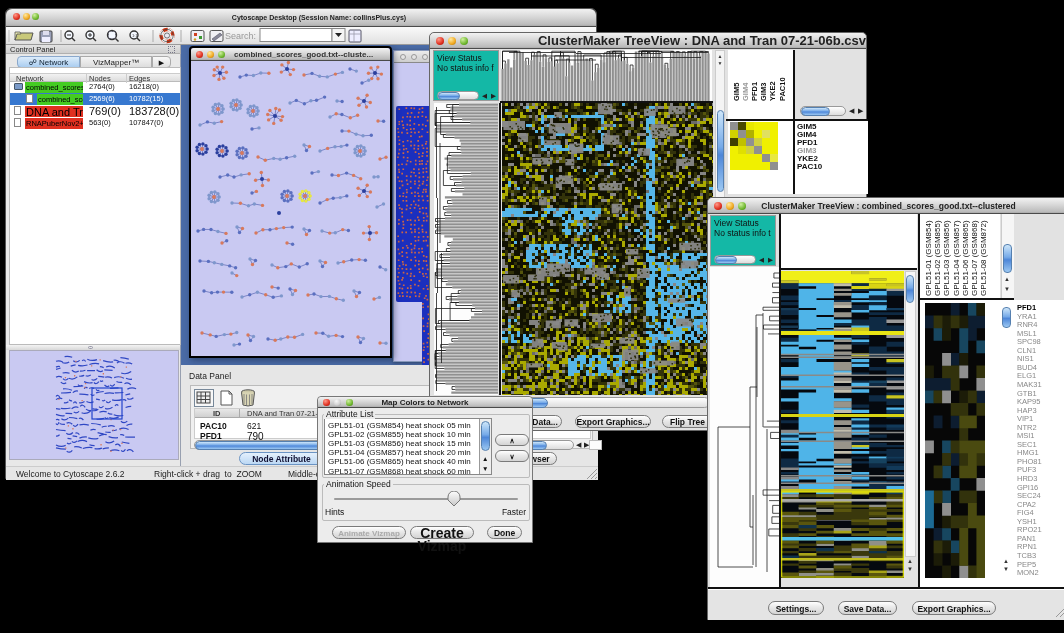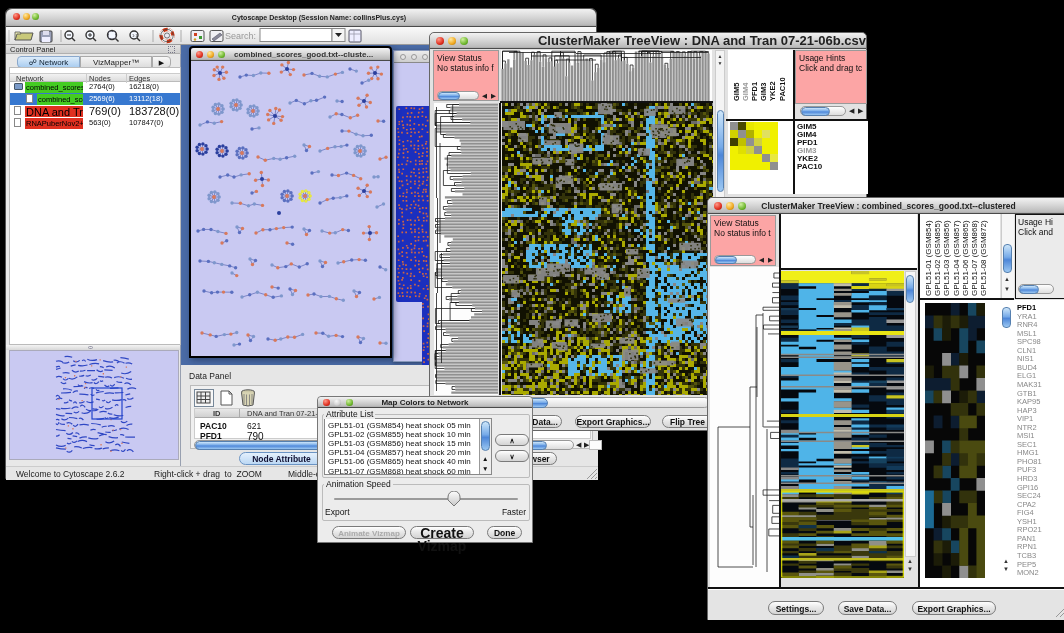--- a/index.html
+++ b/index.html
@@ -5,21 +5,21 @@
   font-family:"Liberation Sans",sans-serif;-webkit-font-smoothing:antialiased}
 #scene{position:relative;width:1064px;height:633px;overflow:hidden;background:#000}
 .abs{position:absolute}
 .tbar{background:linear-gradient(#f2f2f2,#d8d8d8 45%,#bcbcbc 90%,#a8a8a8);border-bottom:1px solid #4a4a4a}
 .tbar-i{background:linear-gradient(#ececec,#dcdcdc 50%,#cecece);border-bottom:1px solid #8a8a8a}
 .light{position:absolute;border-radius:50%}
 .pill{position:absolute;background:linear-gradient(#fff,#e8e8e8 45%,#d4d4d4);border:1px solid #7a7a7a;border-radius:20px;
   text-align:center;font-weight:bold;color:#111}
 .aq{background:linear-gradient(#cde6fa,#76aae8 45%,#4d86d8 55%,#9cc8f2);border:1px solid #5580b0;border-radius:10px}
 .sctrack{background:linear-gradient(#fff,#ddd);border:1px solid #999;border-radius:9px}
-.panel{background:#fca5a5;border:1px solid #9a9a9a}
+.panel{background:#14b8a6;border:1px solid #9a9a9a}
 </style></head><body>
 <div id="scene">
 <div class="abs" style="left:5px;top:8px;width:592px;height:471px;background:#404040;border-radius:6px 6px 0 0;border:1px solid #555">
       <div class="abs tbar" style="left:0;top:0;width:100%;height:18px;border-radius:6px 6px 0 0">
         <div class="abs" style="width:100%;text-align:center;padding-left:36px;font-size:7px;font-weight:bold;color:#222;line-height:18px">Cytoscape Desktop (Session Name: collinsPlus.cys)</div>
         <div class="light" style="left:7px;top:4px;width:7px;height:7px;background:radial-gradient(circle at 35% 30%,#ff9a8a,#e03020 60%,#901008)"></div>
         <div class="light" style="left:16.5px;top:4px;width:7px;height:7px;background:radial-gradient(circle at 35% 30%,#ffe9a0,#f0a820 60%,#a06808)"></div>
         <div class="light" style="left:26px;top:4px;width:7px;height:7px;background:radial-gradient(circle at 35% 30%,#d0f0a0,#70b830 60%,#387808)"></div>
       </div>
       <div class="abs" style="left:0;top:18px;width:100%;height:18px;background:linear-gradient(#fafafa,#e0e0e0);border-bottom:1px solid #9a9a9a"><svg width="592" height="18" viewBox="0 0 592 18">
@@ -81,21 +81,21 @@
           <div class="abs" style="left:0;top:13px;width:100%;height:12px;font-size:7.5px;line-height:12px">
             <span class="abs" style="left:4px;top:2px;width:9px;height:7px;background:#7a9ac8;border:1px solid #456;border-radius:1px"></span>
             <span class="abs" style="left:15px;top:0.5px;background:#44cc22;color:#000;padding:0 1px;height:11px;max-width:58px;overflow:hidden;white-space:nowrap">combined_scores</span>
             <span class="abs" style="left:79px;color:#111">2764(0)</span>
             <span class="abs" style="left:119px;color:#111">16218(0)</span>
           </div>
           <div class="abs" style="left:0;top:25px;width:100%;height:12px;background:#3778d0;font-size:7.5px;line-height:12px">
             <span class="abs" style="left:16px;top:1px;width:7px;height:9px;background:#fff;border:1px solid #888"></span>
             <span class="abs" style="left:27px;top:0.5px;background:#44cc22;color:#000;padding:0 1px;height:11px;max-width:46px;overflow:hidden;white-space:nowrap">combined_sco</span>
             <span class="abs" style="left:79px;color:#fff">2569(6)</span>
-            <span class="abs" style="left:119px;color:#fff">13112(18)</span>
+            <span class="abs" style="left:119px;color:#fff">10782(15)</span>
           </div>
           <div class="abs" style="left:0;top:37px;width:100%;height:12px;font-size:11px;line-height:12px">
             <span class="abs" style="left:4px;top:1px;width:7px;height:9px;background:#fff;border:1px solid #888"></span>
             <span class="abs" style="left:15px;top:0.5px;background:#e03020;color:#000;padding:0 1px;height:11px;max-width:58px;overflow:hidden;white-space:nowrap">DNA and Tran 07</span>
             <span class="abs" style="left:79px;color:#111">769(0)</span>
             <span class="abs" style="left:119px;color:#111">183728(0)</span>
           </div>
           <div class="abs" style="left:0;top:49px;width:100%;height:12px;font-size:7.5px;line-height:12px">
             <span class="abs" style="left:4px;top:1px;width:7px;height:9px;background:#fff;border:1px solid #888"></span>
             <span class="abs" style="left:15px;top:0.5px;background:#e03020;color:#000;padding:0 1px;height:11px;max-width:58px;overflow:hidden;white-space:nowrap">RNAPuberNov2+!</span>
@@ -595,24 +595,20 @@
         <div class="abs" style="left:1.5px;top:9px;font-size:5px;color:#333">▼</div>
         <div class="abs aq" style="left:0.5px;top:59px;width:7px;height:82px;border-radius:4px"></div>
       </div>
       <div class="abs" style="left:298px;top:17px;width:65px;height:144px;background:#fff"></div>
       <div class="abs" style="left:301.5px;top:68px;width:9px;height:9px;font-size:7.5px;font-weight:bold;color:#111;transform:rotate(-90deg);transform-origin:0 0;white-space:nowrap">GIM5</div>
       <div class="abs" style="left:310.7px;top:68px;width:9px;height:9px;font-size:7.5px;font-weight:bold;color:#999;transform:rotate(-90deg);transform-origin:0 0;white-space:nowrap">GIM4</div>
       <div class="abs" style="left:319.9px;top:68px;width:9px;height:9px;font-size:7.5px;font-weight:bold;color:#111;transform:rotate(-90deg);transform-origin:0 0;white-space:nowrap">PFD1</div>
       <div class="abs" style="left:329.1px;top:68px;width:9px;height:9px;font-size:7.5px;font-weight:bold;color:#111;transform:rotate(-90deg);transform-origin:0 0;white-space:nowrap">GIM3</div>
       <div class="abs" style="left:338.3px;top:68px;width:9px;height:9px;font-size:7.5px;font-weight:bold;color:#111;transform:rotate(-90deg);transform-origin:0 0;white-space:nowrap">YKE2</div>
       <div class="abs" style="left:347.5px;top:68px;width:9px;height:9px;font-size:7.5px;font-weight:bold;color:#111;transform:rotate(-90deg);transform-origin:0 0;white-space:nowrap">PAC10</div>
-      <div class="abs panel" style="left:365px;top:17px;width:72px;height:54px">
-        <div class="abs" style="left:3px;top:2px;font-size:8.5px;color:#111">Usage Hints</div>
-        <div class="abs" style="left:3px;top:12px;font-size:8.5px;color:#111">Click and drag tc</div>
-      </div>
       <div class="abs sctrack" style="left:370px;top:73px;width:46px;height:10px"></div>
       <div class="abs aq" style="left:371px;top:73.5px;width:29px;height:9px"></div>
       <div class="abs" style="left:419px;top:74px;font-size:7px;color:#222">◀</div>
       <div class="abs" style="left:428px;top:74px;font-size:7px;color:#222">▶</div>
       <div class="abs" style="left:363px;top:17px;width:2px;height:144px;background:#111"></div>
       <div class="abs" style="left:296px;top:86px;width:142px;height:2px;background:#111"></div>
       <div class="abs" style="left:365px;top:88px;width:73px;height:73px;background:#fff"></div>
       <div class="abs" style="left:300px;top:89px;width:48px;height:48px">
         <svg width="48" height="48" viewBox="0 0 48 48" style="position:absolute;left:0;top:0;">
           <rect x="0" y="0" width="8" height="8" fill="#909090"></rect>
@@ -748,26 +744,20 @@
           <path fill="#1c1c08" d="M51.4 0h8.9v12.8h-8.9zM17.1 12.5h8.9v12.8h-8.9zM34.3 12.5h8.9v12.8h-8.9zM17.1 25h8.9v12.8h-8.9zM34.3 50h8.9v12.8h-8.9zM0 62.5h8.9v12.8h-8.9zM34.3 87.5h8.9v12.8h-8.9zM17.1 212.5h8.9v12.8h-8.9zM17.1 237.5h8.9v12.8h-8.9zM8.6 250h8.9v12.8h-8.9zM25.7 250h8.9v12.8h-8.9zM17.1 262.5h8.9v12.8h-8.9z"></path>
           <path fill="#32320c" d="M8.6 12.5h8.9v12.8h-8.9zM25.7 12.5h8.9v12.8h-8.9zM17.1 62.5h8.9v12.8h-8.9zM25.7 62.5h8.9v12.8h-8.9zM51.4 62.5h8.9v12.8h-8.9zM25.7 75h8.9v12.8h-8.9zM8.6 87.5h8.9v12.8h-8.9zM42.9 87.5h8.9v12.8h-8.9zM25.7 100h8.9v12.8h-8.9zM34.3 100h8.9v12.8h-8.9zM51.4 100h8.9v12.8h-8.9zM34.3 125h8.9v12.8h-8.9zM25.7 137.5h8.9v12.8h-8.9zM17.1 150h8.9v12.8h-8.9zM34.3 150h8.9v12.8h-8.9zM51.4 150h8.9v12.8h-8.9zM8.6 162.5h8.9v12.8h-8.9zM8.6 187.5h8.9v12.8h-8.9zM34.3 187.5h8.9v12.8h-8.9zM42.9 187.5h8.9v12.8h-8.9zM25.7 212.5h8.9v12.8h-8.9zM34.3 212.5h8.9v12.8h-8.9zM8.6 237.5h8.9v12.8h-8.9zM42.9 262.5h8.9v12.8h-8.9z"></path>
           <path fill="#8f8f8f" d="M17.1 50h8.9v12.8h-8.9zM34.3 62.5h8.9v12.8h-8.9zM51.4 75h8.9v12.8h-8.9zM17.1 87.5h8.9v12.8h-8.9zM0 137.5h8.9v12.8h-8.9zM51.4 175h8.9v12.8h-8.9zM17.1 200h8.9v12.8h-8.9zM34.3 262.5h8.9v12.8h-8.9z"></path>
           <path fill="#4a4a10" d="M34.3 112.5h8.9v12.8h-8.9zM42.9 112.5h8.9v12.8h-8.9zM34.3 137.5h8.9v12.8h-8.9zM42.9 137.5h8.9v12.8h-8.9zM51.4 137.5h8.9v12.8h-8.9zM42.9 150h8.9v12.8h-8.9zM34.3 162.5h8.9v12.8h-8.9zM42.9 162.5h8.9v12.8h-8.9zM42.9 200h8.9v12.8h-8.9zM42.9 212.5h8.9v12.8h-8.9zM51.4 212.5h8.9v12.8h-8.9zM34.3 225h8.9v12.8h-8.9zM51.4 225h8.9v12.8h-8.9zM34.3 237.5h8.9v12.8h-8.9zM51.4 237.5h8.9v12.8h-8.9zM34.3 250h8.9v12.8h-8.9zM51.4 250h8.9v12.8h-8.9zM51.4 262.5h8.9v12.8h-8.9z"></path>
           <path fill="#1c6a94" d="M0 187.5h8.9v12.8h-8.9zM0 200h8.9v12.8h-8.9zM0 212.5h8.9v12.8h-8.9z"></path>
         </svg>
       </div>
       <div class="abs aq" style="left:294px;top:109px;width:9px;height:21px;border-radius:4px"></div>
       <div class="abs" style="left:295px;top:360px;font-size:6px;color:#333">▲</div>
       <div class="abs" style="left:295px;top:368px;font-size:6px;color:#333">▼</div>
-      <div class="abs" style="left:307px;top:16px;width:50px;height:85px;border:1px solid #111;background:#ebebeb">
-        <div class="abs" style="left:2px;top:2px;font-size:8.5px;color:#111">Usage Hi</div>
-        <div class="abs" style="left:2px;top:12px;font-size:8.5px;color:#111">Click and</div>
-        <div class="abs sctrack" style="left:2px;top:69px;width:36px;height:10px"></div>
-        <div class="abs aq" style="left:3px;top:69.5px;width:20px;height:9px"></div>
-      </div>
       <div class="abs" style="left:306px;top:102px;width:57px;height:287px;background:#fff"></div>
       <div class="abs" style="left:309px;top:105px;font-size:7.5px;font-weight:bold;color:#000">PFD1</div>
       <div class="abs" style="left:309px;top:113.55px;font-size:7.5px;color:#888">YRA1</div>
       <div class="abs" style="left:309px;top:122.1px;font-size:7.5px;color:#888">RNR4</div>
       <div class="abs" style="left:309px;top:130.65px;font-size:7.5px;color:#888">MSL1</div>
       <div class="abs" style="left:309px;top:139.2px;font-size:7.5px;color:#888">SPC98</div>
       <div class="abs" style="left:309px;top:147.75px;font-size:7.5px;color:#888">CLN1</div>
       <div class="abs" style="left:309px;top:156.3px;font-size:7.5px;color:#888">NIS1</div>
       <div class="abs" style="left:309px;top:164.85px;font-size:7.5px;color:#888">BUD4</div>
       <div class="abs" style="left:309px;top:173.4px;font-size:7.5px;color:#888">ELG1</div>
@@ -831,18 +821,18 @@
       <div class="abs" style="left:16px;top:101px;width:184px;height:2px;background:#9a9a9a;border-radius:1px"></div>
       <svg class="abs" style="left:128px;top:94px" width="16" height="17">
         <path d="M2 6 A6 6 0 0 1 14 6 L14 9 L8 15 L2 9 Z" fill="url(#g1)" stroke="#777"></path>
         <defs>
           <linearGradient id="g1" x1="0" y1="0" x2="0" y2="1">
             <stop offset="0" stop-color="#fdfdfd"></stop>
             <stop offset="1" stop-color="#c8c8c8"></stop>
           </linearGradient>
         </defs>
       </svg>
-      <div class="abs" style="left:7px;top:110px;font-size:8.5px;color:#111">Export</div>
+      <div class="abs" style="left:7px;top:110px;font-size:8.5px;color:#111">Hints</div>
       <div class="abs" style="right:6px;top:110px;font-size:8.5px;color:#111;text-align:right">Faster</div>
       <div class="abs pill" style="left:14px;top:129px;width:74px;height:13px;font-size:8px;line-height:13px;color:#aaa;font-weight:bold">Animate Vizmap</div>
       <div class="abs pill" style="left:92px;top:129px;width:64px;height:13px;font-size:14px;line-height:13px">Create Vizmap</div>
       <div class="abs pill" style="left:169px;top:129px;width:35px;height:13px;font-size:8.5px;line-height:13px">Done</div>
     </div>
   </div>
 </body></html>

